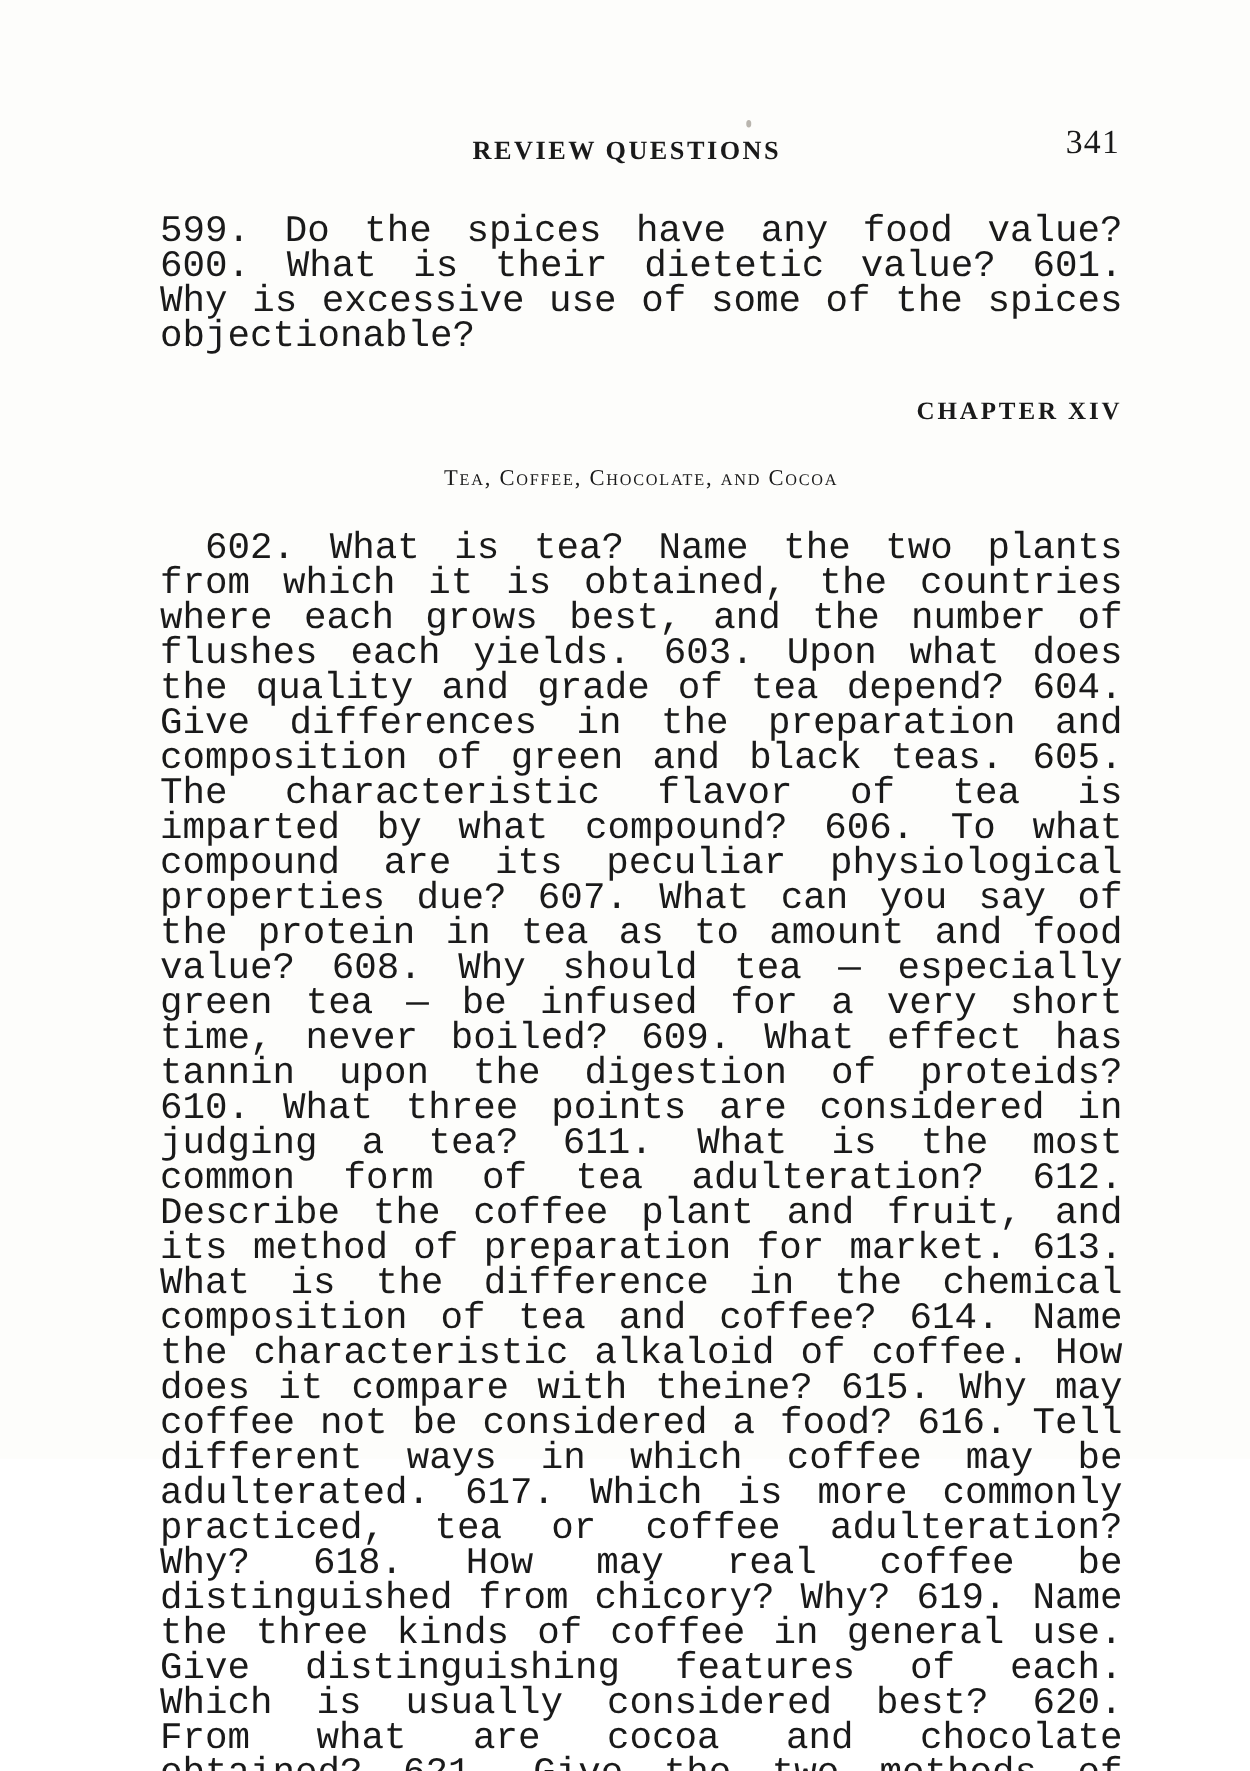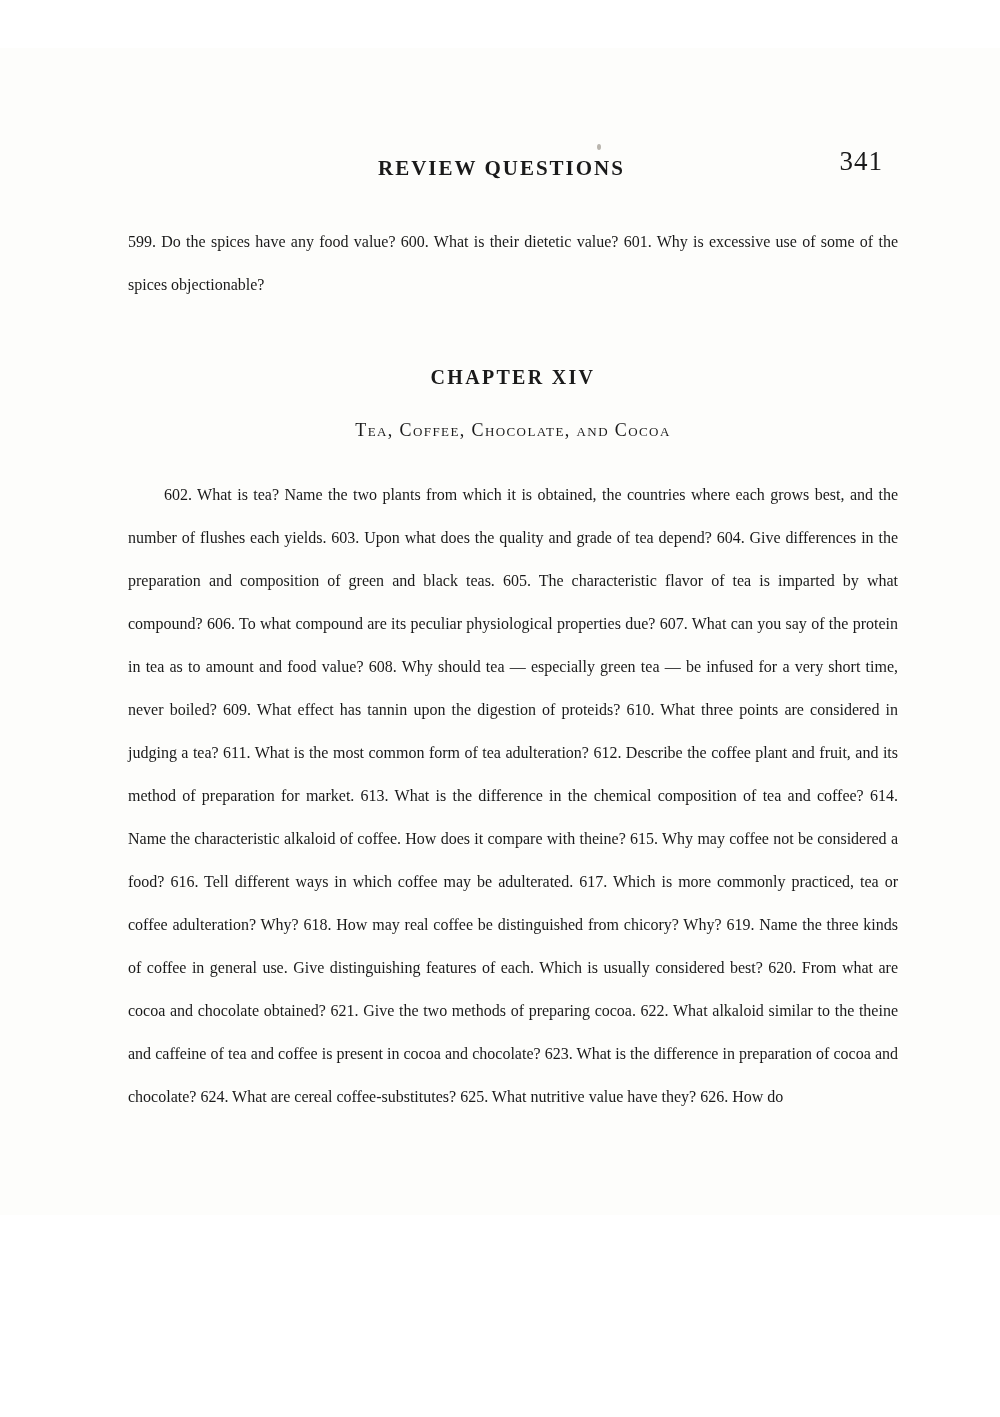--- a/index.html
+++ b/index.html
@@ -14,64 +14,63 @@
     color: #1a1a1a;
     position: relative;
     overflow: hidden;
   }
   .page {
     position: absolute;
     top: 0; left: 0;
     width: 1000px;
     height: 1167px;
     background: #fdfdfb;
-    margin-top: 48px;
   }
   .running-head {
     position: absolute;
     top: 108px;
     left: 128px;
     width: 768px;
     display: flex;
     align-items: baseline;
     justify-content: flex-start;
   }
   .running-title {
     font-size: 21px;
     letter-spacing: 2.0px;
     font-weight: bold;
     font-family: "Liberation Serif", serif;
     margin-left: 250px;
   }
   .folio {
     position: absolute;
-    right: 13px;
+    right: 0;
     top: -10px;
     font-size: 27px;
     letter-spacing: 1px;
     font-family: "Liberation Serif", serif;
   }
   .body-block {
     position: absolute;
     left: 128px;
     width: 770px;
     text-align: justify;
-    font-size: 16px;
-    line-height: 43px;
-    font-family: Liberation Serif, serif;
+    font-size: 30px;
+    line-height: 28px;
+    font-family: Liberation Mono, monospace;
   }
   #para-intro {
     top: 172px;
   }
   .chapter-heading {
     position: absolute;
     left: 128px;
     width: 770px;
     top: 318px;
-    text-align: center;
+    text-align: right;
     font-size: 20px;
     font-weight: bold;
     letter-spacing: 2.3px;
     font-family: "Liberation Serif", serif;
   }
   .chapter-subtitle {
     position: absolute;
     left: 128px;
     width: 770px;
     top: 372px;

